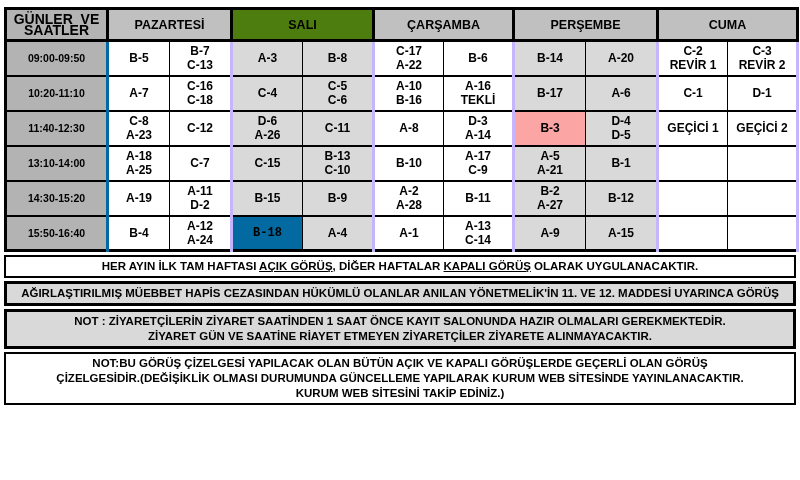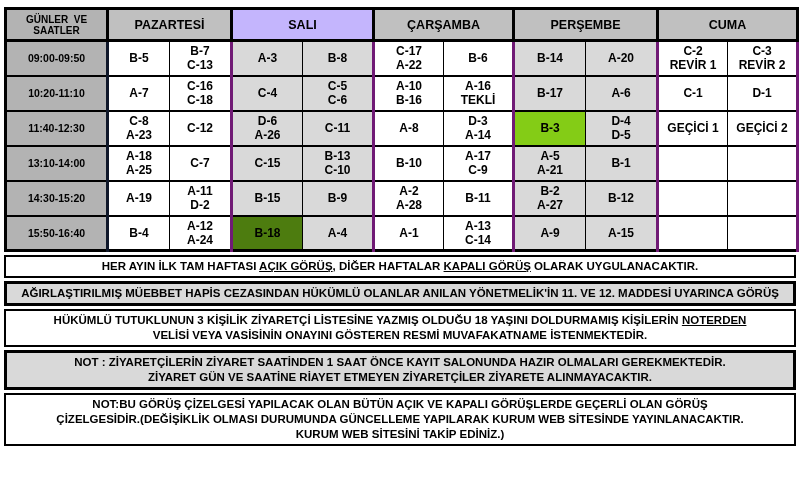--- a/index.html
+++ b/index.html
@@ -25,30 +25,30 @@
     margin-top:3px;
     border:3px solid #000;
   }
   .schedule th, .schedule td {
     border:2px solid #000;
     text-align:center;
     vertical-align:middle;
     overflow:hidden;
   }
   .schedule thead th { background:#c0c0c0; border:3px solid #000; font-size:12.5px; height:32px; }
-  .schedule th.corner { background:#b3b3b3; font-size:10px; line-height:11px; }
+  .schedule th.corner { background:#b3b3b3; font-size:14px; line-height:11px; }
   .schedule th.corner div { white-space:pre; }
-  .schedule td.time { background:#b3b3b3; font-size:10.5px; border-right:3px solid #0f172a; }
+  .schedule td.time { background:#b3b3b3; font-size:10.5px; border-right:3px solid #0369a1; }
   .schedule tbody tr { height:35px; }
   .schedule td { font-size:12px; line-height:14px; }
   .schedule td.shade { background:#d9d9d9; }
   .schedule td.sub0 { border-right:1px solid #000; }
   .schedule td.sub1 { border-left:1px solid #000; }
   .schedule td.gstart { border-left:3px solid #000; }
-  .schedule td.gend { border-right:3px solid #701a75;margin-top:16px; }
+  .schedule td.gend { border-right:3px solid #c4b5fd;margin-top:16px; }
   .note {
     border:2px solid #000;
     margin-top:3px;
     text-align:center;
     font-size:11.5px;
     line-height:15px;
     padding:2px 4px;
     background:#fff;
   }
   .note.gray { background:#d9d9d9; border-width:3px; }
@@ -74,21 +74,21 @@
       <col style="width:70px">
         <col style="width:70px">
     </colgroup>
     <thead>
         <tr>
           <th class="corner" style="background: rgb(179, 179, 179);">
             <div>GÜNLER  VE</div>
             <div>SAATLER</div>
           </th>
           <th colspan="2" style="background: rgb(192, 192, 192);">PAZARTESİ</th>
-          <th colspan="2" style="background: #c4b5fd;">SALI</th>
+          <th colspan="2" style="background: #4d7c0f;">SALI</th>
           <th colspan="2" style="background: rgb(192, 192, 192);">ÇARŞAMBA</th>
           <th colspan="2" style="background: rgb(192, 192, 192);">PERŞEMBE</th>
           <th colspan="2" style="background: rgb(192, 192, 192);">CUMA</th>
         </tr>
       </thead>
     <tbody>
         <tr>
           <td class="time" style="background: rgb(179, 179, 179);">09:00-09:50</td>
           <td class="sub0 gstart">
             <div>B-5</div>
@@ -178,21 +178,21 @@
           <td class="sub1 gend shade" style="background: rgb(217, 217, 217);">
             <div>C-11</div>
           </td>
           <td class="sub0 gstart">
             <div>A-8</div>
           </td>
           <td class="sub1 gend">
             <div>D-3</div>
             <div>A-14</div>
           </td>
-          <td class="sub0 gstart shade" style="background: #84cc16;">
+          <td class="sub0 gstart shade" style="background: #fca5a5;">
             <div>B-3</div>
           </td>
           <td class="sub1 gend shade" style="background: rgb(217, 217, 217);">
             <div>D-4</div>
             <div>D-5</div>
           </td>
           <td class="sub0 gstart">
             <div>GEÇİCİ 1</div>
           </td>
           <td class="sub1 gend">
@@ -266,21 +266,21 @@
         </tr>
         <tr>
           <td class="time" style="background: rgb(179, 179, 179);">15:50-16:40</td>
           <td class="sub0 gstart">
             <div>B-4</div>
           </td>
           <td class="sub1 gend">
             <div>A-12</div>
             <div>A-24</div>
           </td>
-          <td class="sub0 gstart shade" style="background: #4d7c0f;">
+          <td class="sub0 gstart shade" style="background: #0369a1; font-family: Liberation Mono, monospace;">
             <div>B-18</div>
           </td>
           <td class="sub1 gend shade" style="background: rgb(217, 217, 217);">
             <div>A-4</div>
           </td>
           <td class="sub0 gstart">
             <div>A-1</div>
           </td>
           <td class="sub1 gend">
             <div>A-13</div>
@@ -297,24 +297,20 @@
         </tr>
       </tbody>
   </table>
 
   <div id="notes">
       <div class="note">
         <div class="line"><span>HER AYIN İLK TAM HAFTASI </span><span class="u">AÇIK GÖRÜŞ</span><span>, DİĞER HAFTALAR </span><span class="u">KAPALI GÖRÜŞ</span><span> OLARAK UYGULANACAKTIR.</span></div>
       </div>
       <div class="note gray" style="background: rgb(217, 217, 217);">
         <div class="line"><span>AĞIRLAŞTIRILMIŞ MÜEBBET HAPİS CEZASINDAN HÜKÜMLÜ OLANLAR ANILAN YÖNETMELİK'İN 11. VE 12. MADDESİ UYARINCA GÖRÜŞ</span></div>
-      </div>
-      <div class="note">
-        <div class="line"><span>HÜKÜMLÜ TUTUKLUNUN 3 KİŞİLİK ZİYARETÇİ LİSTESİNE YAZMIŞ OLDUĞU 18 YAŞINI DOLDURMAMIŞ KİŞİLERİN </span><span class="u">NOTERDEN</span></div>
-        <div class="line"><span>VELİSİ VEYA VASİSİNİN ONAYINI GÖSTEREN RESMİ MUVAFAKATNAME İSTENMEKTEDİR.</span></div>
       </div>
       <div class="note gray" style="background: rgb(217, 217, 217);">
         <div class="line"><span>NOT : ZİYARETÇİLERİN ZİYARET SAATİNDEN 1 SAAT ÖNCE KAYIT SALONUNDA HAZIR OLMALARI GEREKMEKTEDİR.</span></div>
         <div class="line"><span>ZİYARET GÜN VE SAATİNE RİAYET ETMEYEN ZİYARETÇİLER ZİYARETE ALINMAYACAKTIR.</span></div>
       </div>
       <div class="note">
         <div class="line"><span>NOT:BU GÖRÜŞ ÇİZELGESİ YAPILACAK OLAN BÜTÜN AÇIK VE KAPALI GÖRÜŞLERDE GEÇERLİ OLAN GÖRÜŞ</span></div>
         <div class="line"><span>ÇİZELGESİDİR.(DEĞİŞİKLİK OLMASI DURUMUNDA GÜNCELLEME YAPILARAK KURUM WEB SİTESİNDE YAYINLANACAKTIR.</span></div>
         <div class="line"><span>KURUM WEB SİTESİNİ TAKİP EDİNİZ.)</span></div>
       </div>

